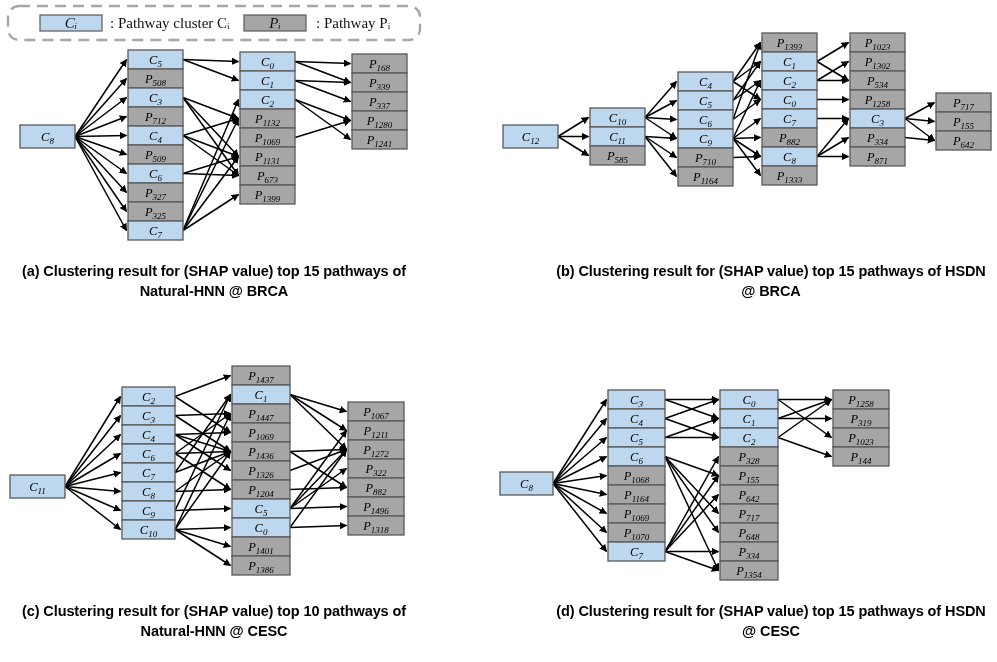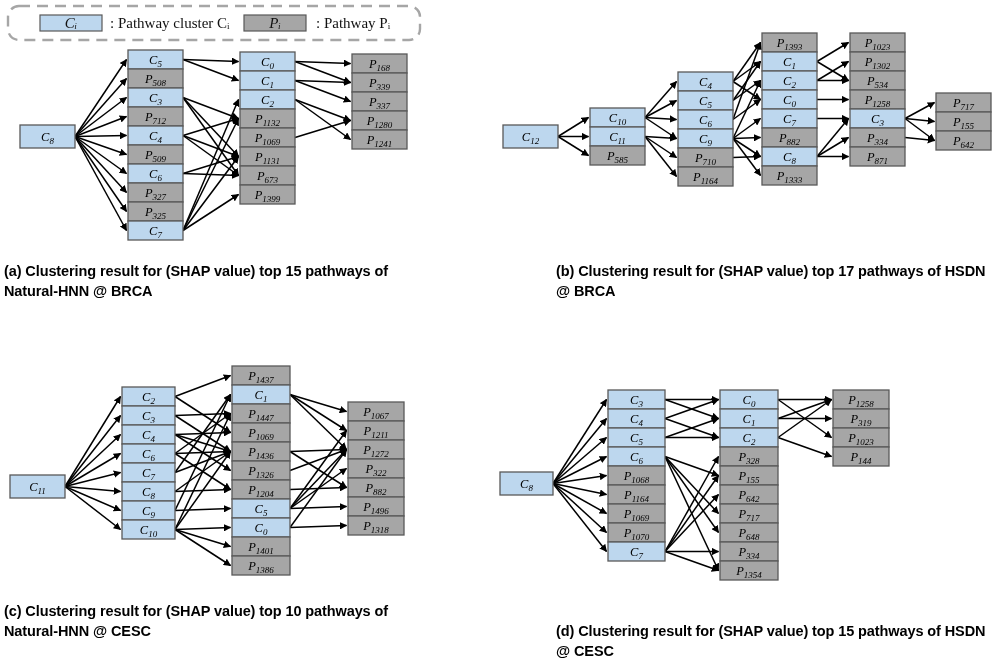--- a/index.html
+++ b/index.html
@@ -1,25 +1,25 @@
 <!DOCTYPE html>
 <html><head>
 <meta charset="utf-8">
 <style>
   html,body{margin:0;padding:0;background:#ffffff;}
   body{width:997px;height:662px;position:relative;overflow:hidden;
        font-family:"Liberation Sans",sans-serif;}
   #figure{position:absolute;left:0;top:0;width:997px;height:662px;}
   .caption{position:absolute;font-family:"Liberation Sans",sans-serif;
            font-weight:bold;font-size:14.5px;color:#000;line-height:1.35;
-           letter-spacing:-0.1px;}
+           letter-spacing:-0.1px;text-align:center;}
   #cap-a{left:4px;top:262px;width:420px;}
   #cap-b{left:556px;top:262px;width:430px;}
   #cap-c{left:4px;top:602px;width:420px;}
-  #cap-d{left:556px;top:622px;width:430px;}
+  #cap-d{left:556px;top:602px;width:430px;}
   .legend-text{font-family:"Liberation Serif",serif;font-size:15px;fill:#111;}
 </style>
 </head>
 <body>
 
 <svg id="figure" xmlns="http://www.w3.org/2000/svg" viewBox="0 0 997 662">
   <defs>
     <marker id="arrow" viewBox="0 0 10 10" refX="9" refY="5" markerWidth="5" markerHeight="5" orient="auto-start-reverse">
       <path d="M 0 0 L 10 5 L 0 10 z" fill="#000"></path>
     </marker>
@@ -608,15 +608,15 @@
           <g>
             <rect x="833" y="447" width="56" height="19" fill="#a6a6a6" stroke="#595959" stroke-width="1.3"></rect>
             <text x="861" y="461" text-anchor="middle" font-family="&quot;Liberation Serif&quot;, serif" font-style="italic" font-size="12.5" fill="#000">P<tspan dy="3.2" font-size="9" font-style="italic">144</tspan></text>
           </g>
         </g>
       </g>
     </g>
 </svg>
 
 <div class="caption" id="cap-a">(a) Clustering result for (SHAP value) top 15 pathways of Natural-HNN @ BRCA</div>
-<div class="caption" id="cap-b">(b) Clustering result for (SHAP value) top 17 pathways of HSDN @ BRCA</div>
+<div class="caption" id="cap-b">(b) Clustering result for (SHAP value) top 15 pathways of HSDN @ BRCA</div>
 <div class="caption" id="cap-c">(c) Clustering result for (SHAP value) top 10 pathways of Natural-HNN @ CESC</div>
 <div class="caption" id="cap-d">(d) Clustering result for (SHAP value) top 15 pathways of HSDN @ CESC</div>
 
 </body></html>

